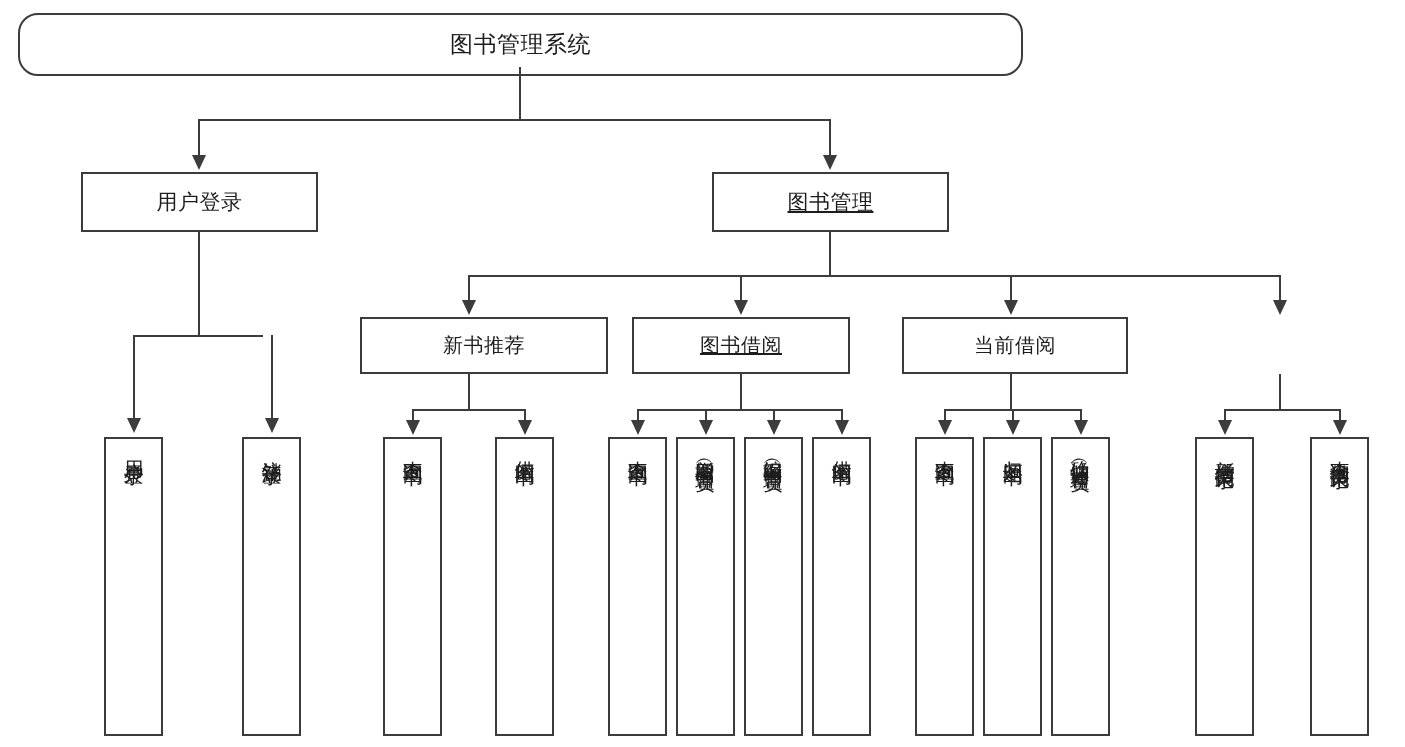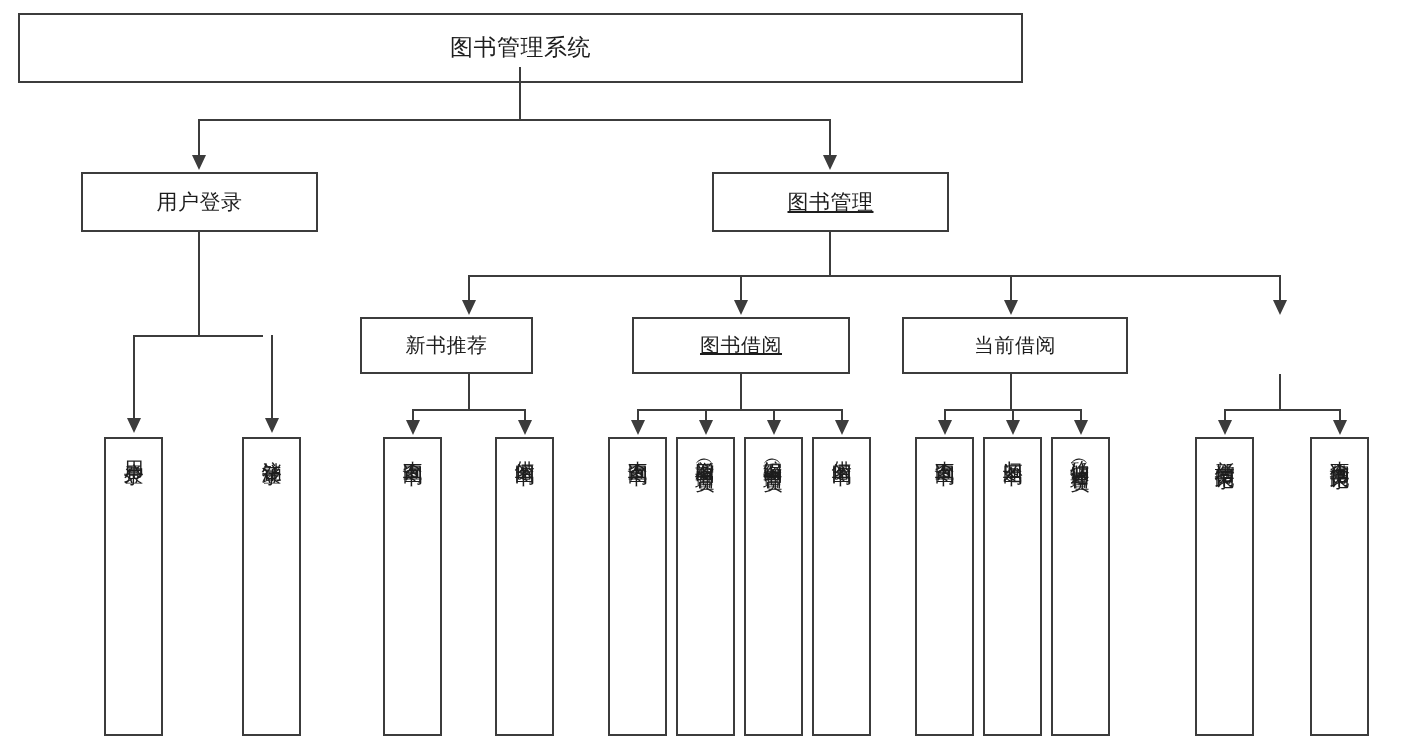--- a/index.html
+++ b/index.html
@@ -75,21 +75,21 @@
     letter-spacing:0.5px;
     white-space:nowrap;
     user-select:none;
   }
 </style>
 </head>
 <body>
 
 <div id="stage">
 
-  <div class="node root" style="left:18px;top:13px;width:1005px;height:70px;">
+  <div class="node root" style="left:18px;top:13px;width:1005px;height:63px;border-radius:20px;">
     <span class="lbl">图书管理系统</span>
   </div>
 
   <div class="vline" style="left:519px;top:67px;height:53px;"></div>
 
   <div class="hline" style="left:198px;top:119px;width:633px;"></div>
   <div class="vline" style="left:198px;top:119px;height:38px;"></div>
   <div class="arrow" style="left:192px;top:155px;"></div>
   <div class="vline" style="left:829px;top:119px;height:38px;"></div>
   <div class="arrow" style="left:823px;top:155px;"></div>
@@ -113,21 +113,21 @@
 
   <div class="vline" style="left:468px;top:275px;height:28px;"></div>
   <div class="arrow" style="left:462px;top:300px;"></div>
   <div class="vline" style="left:740px;top:275px;height:28px;"></div>
   <div class="arrow" style="left:734px;top:300px;"></div>
   <div class="vline" style="left:1010px;top:275px;height:28px;"></div>
   <div class="arrow" style="left:1004px;top:300px;"></div>
   <div class="vline" style="left:1279px;top:275px;height:28px;"></div>
   <div class="arrow" style="left:1273px;top:300px;"></div>
 
-  <div class="node h2" style="left:360px;top:317px;width:173px;height:57px;">
+  <div class="node h2" style="left:360px;top:317px;width:248px;height:57px;">
     <span class="lbl">新书推荐</span>
   </div>
   <div class="node h2" style="left:632px;top:317px;width:218px;height:57px;text-decoration:underline;">
     <span class="lbl">图书借阅</span>
   </div>
   <div class="node h2" style="left:902px;top:317px;width:226px;height:57px;">
     <span class="lbl">当前借阅</span>
   </div>
 
   <div class="vline" style="left:468px;top:374px;height:36px;"></div>

